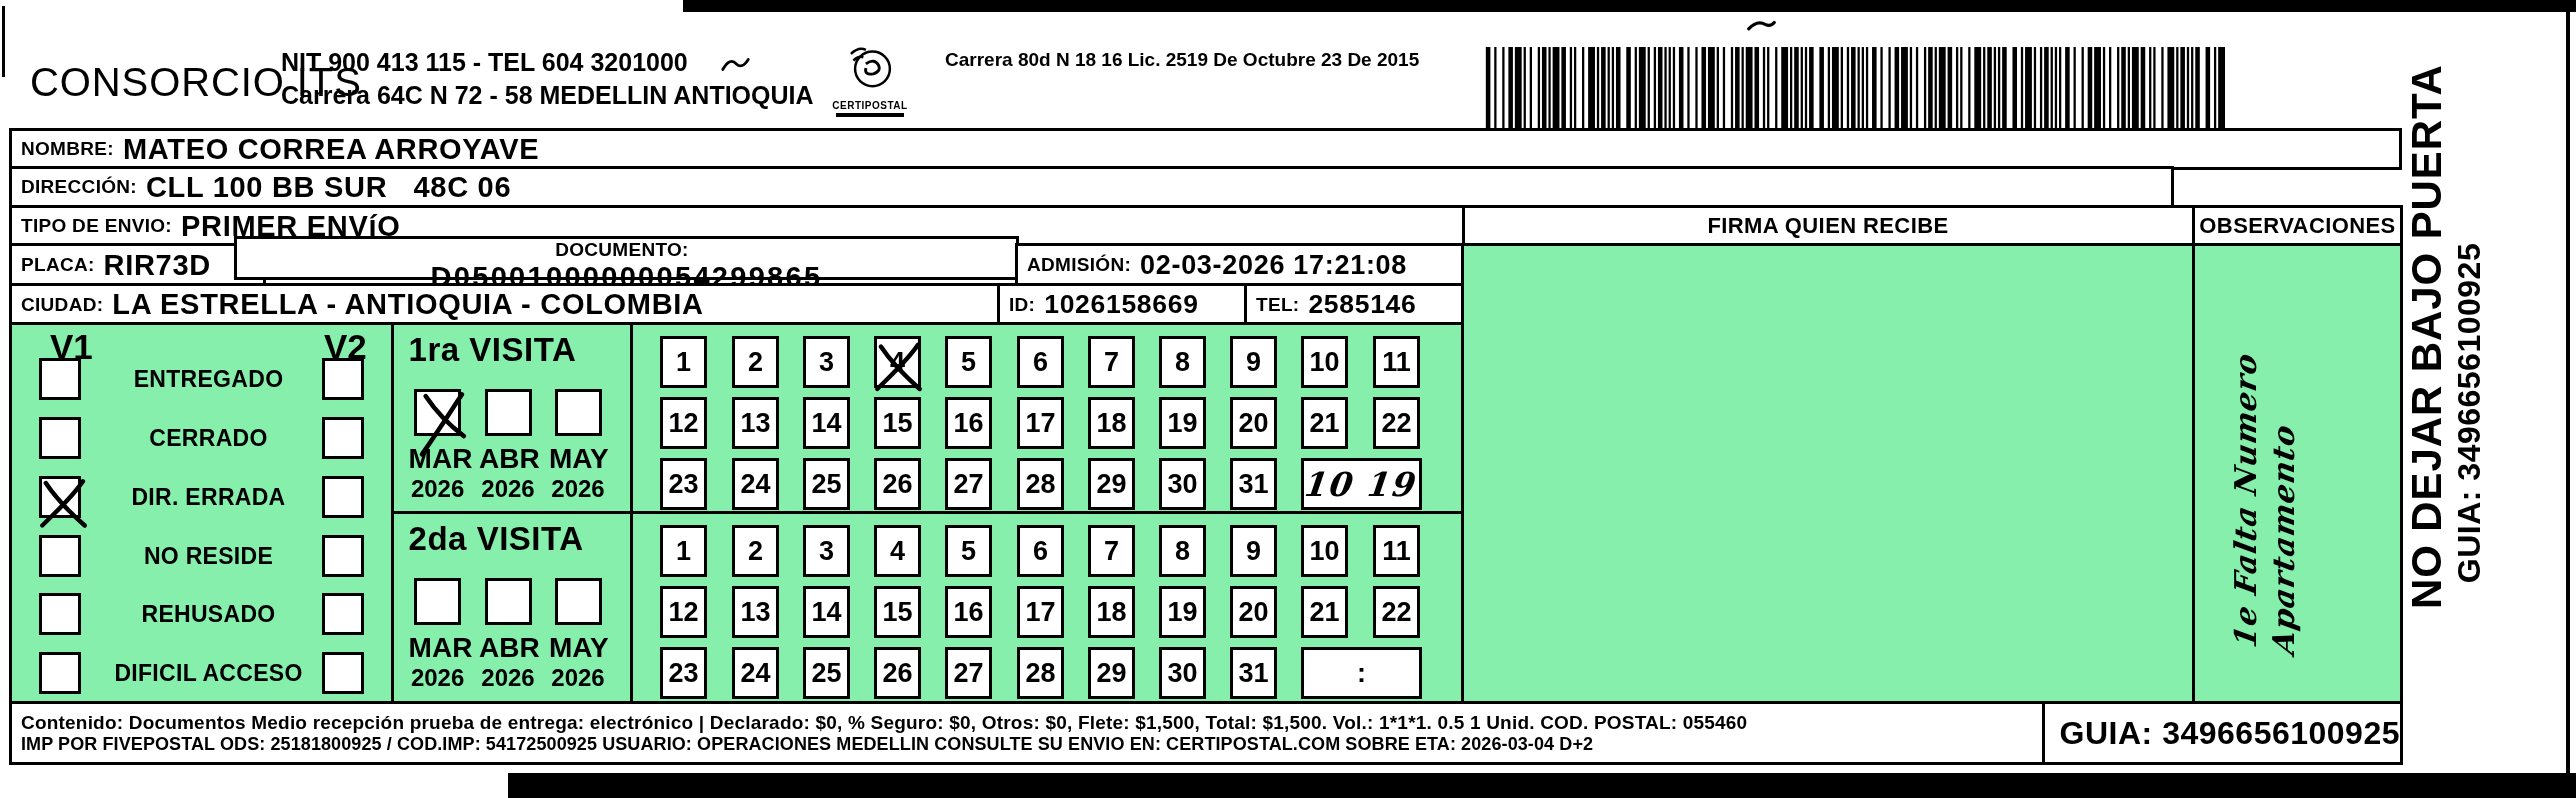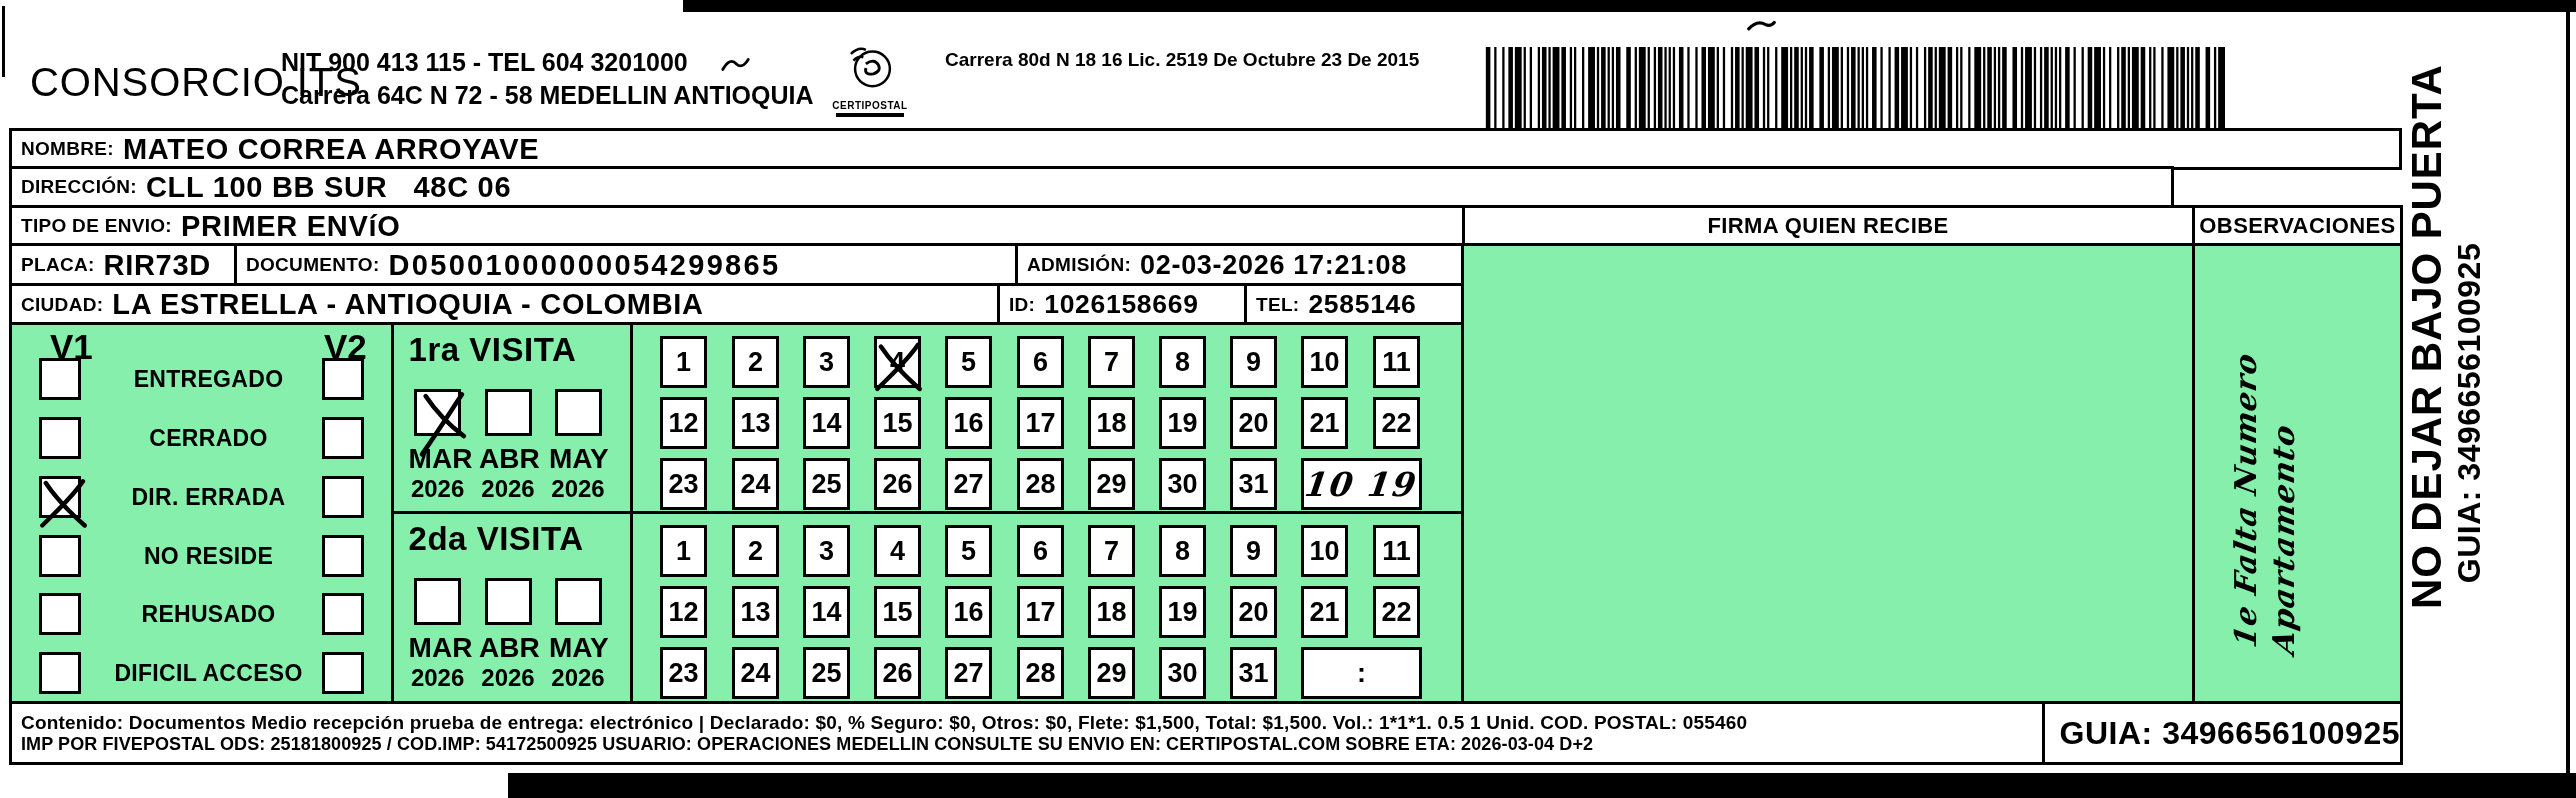--- a/index.html
+++ b/index.html
@@ -219,21 +219,21 @@
   <div class="cell" style="left:9px;top:205px;width:1456px;height:42px;">
     <span class="lbl">TIPO DE ENVIO:</span>
     <span class="val">PRIMER ENVíO</span>
   </div>
   <div class="cell center hdrcell" style="left:2192px;top:205px;width:211px;height:42px;">OBSERVACIONES</div>
 
   <div class="cell" style="left:9px;top:243px;width:257px;height:44px;">
     <span class="lbl">PLACA:</span>
     <span class="val">RIR73D</span>
   </div>
-  <div class="cell" style="left:234px;top:243px;width:785px;height:44px;">
+  <div class="cell" style="left:234px;top:236px;width:785px;height:44px;flex-direction:column;">
     <span class="lbl">DOCUMENTO:</span>
     <span class="val num">D05001000000054299865</span>
   </div>
   <div class="cell" style="left:1015px;top:243px;width:449px;height:44px;">
     <span class="lbl">ADMISIÓN:</span>
     <span class="val" style="font-size:27px;">02-03-2026 17:21:08</span>
   </div>
   <div class="cell" style="left:9px;top:283px;width:992px;height:43px;">
     <span class="lbl">CIUDAD:</span>
     <span class="val">LA ESTRELLA - ANTIOQUIA - COLOMBIA</span>

